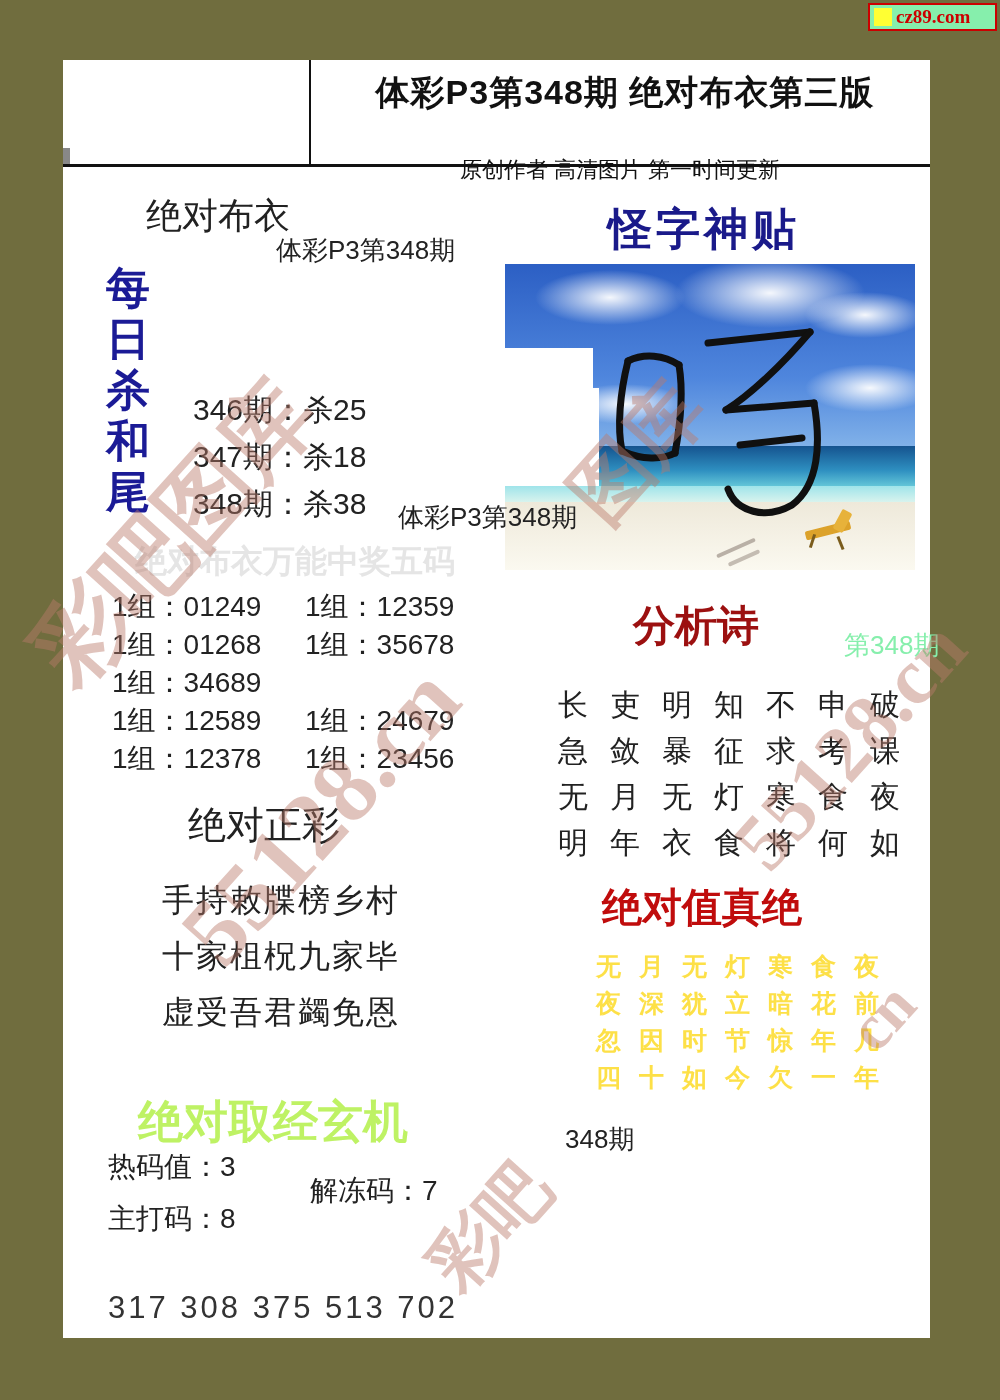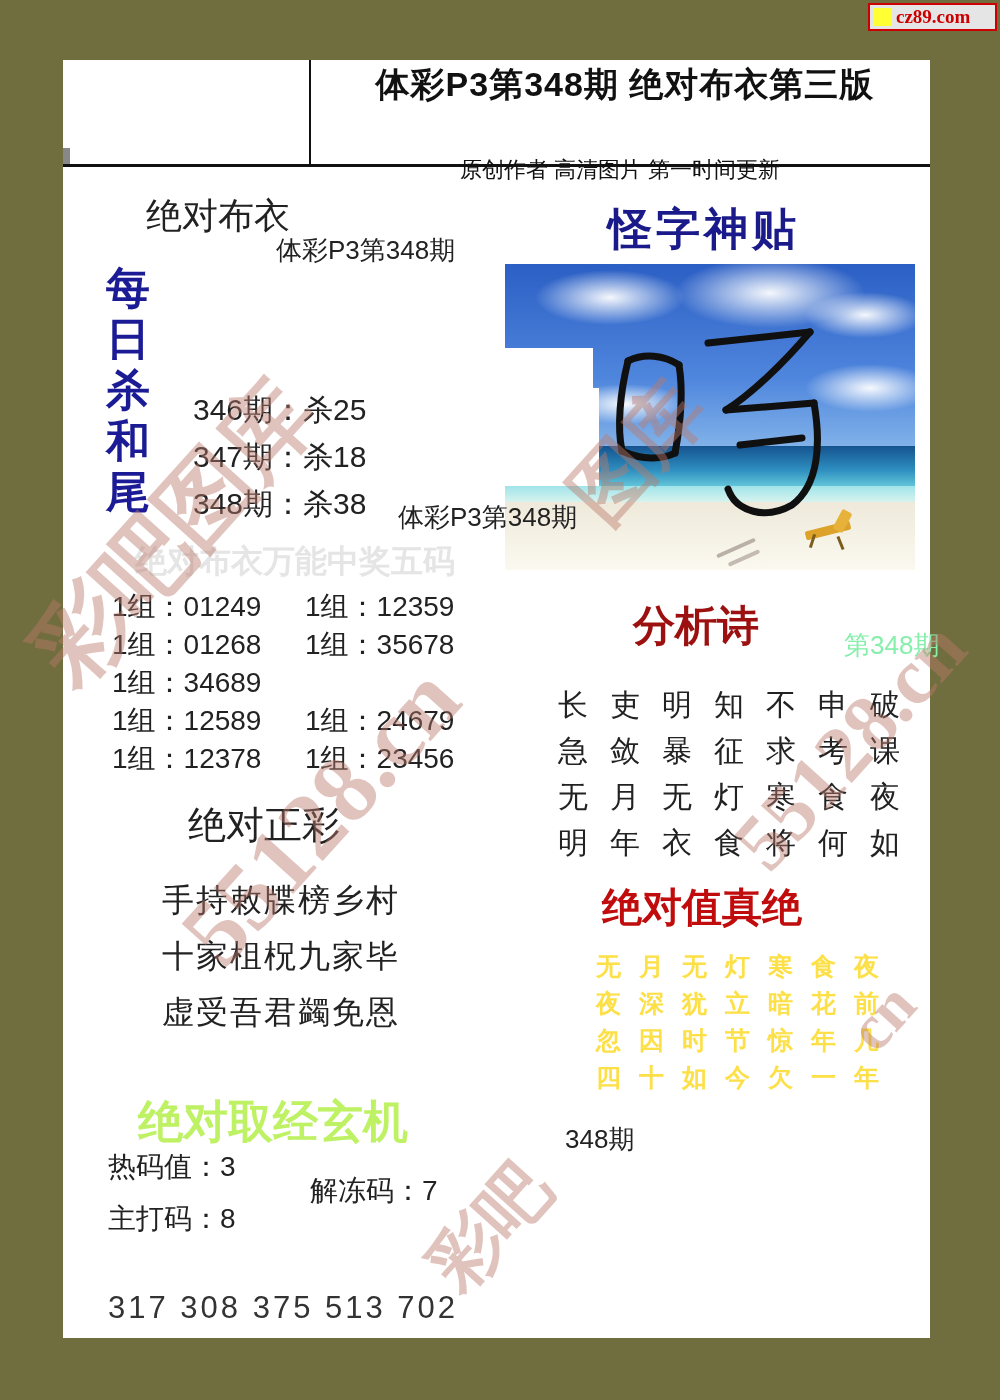--- a/index.html
+++ b/index.html
@@ -1,25 +1,25 @@
 <!DOCTYPE html>
 <html><head>
 <meta charset="utf-8">
 <style>
   * { margin:0; padding:0; box-sizing:border-box; }
   body { width:1000px; height:1400px; font-family:"Liberation Sans", sans-serif; }
   .page { position:relative; width:1000px; height:1400px; background:#706d3e; overflow:hidden; }
   .abs { position:absolute; }
   .main-white { left:63px; top:60px; width:867px; height:1278px; background:#ffffff; }
   
-  .badge { left:868px; top:3px; width:129px; height:28px; background:#e5e5e5; border:2px solid #cc0000;
+  .badge { left:868px; top:3px; width:129px; height:28px; background:#86efac; border:2px solid #cc0000;
            display:flex; align-items:center; padding:0 4px; z-index:9; }
   .badge .sq { width:18px; height:18px; background:#ffff33; margin-right:4px; }
   .badge .txt { color:#cc0000; font-family:"Liberation Serif", serif; font-size:19px; font-weight:bold; }
-  .hdr-title { left:325px; top:62px; width:600px; text-align:center; font-size:34px; font-weight:bold; color:#111; letter-spacing:1px; }
+  .hdr-title { left:325px; top:70px; width:600px; text-align:center; font-size:34px; font-weight:bold; color:#111; letter-spacing:1px; }
   .hdr-sub { left:330px; top:130px; width:580px; text-align:center; font-size:22px; color:#111;margin-top:25px; }
   .v-divider { left:309px; top:60px; width:2px; height:106px; background:#111; }
   .h-line { left:63px; top:164px; width:867px; height:3px; background:#111; }
   .gray-tick { left:63px; top:148px; width:7px; height:16px; background:#888; }
   
   .s1-title { left:146px; top:192px; font-size:36px; color:#222; }
   .s1-issue { left:276px; top:233px; font-size:26px; color:#222; }
   .vert-blue { left:106px; top:262px; width:50px; font-size:44px; font-weight:bold; color:#1b1b96;
                line-height:51px; word-break:break-all; }
   .kills { left:193px; top:386px; font-size:30px; color:#222; line-height:47px; }

